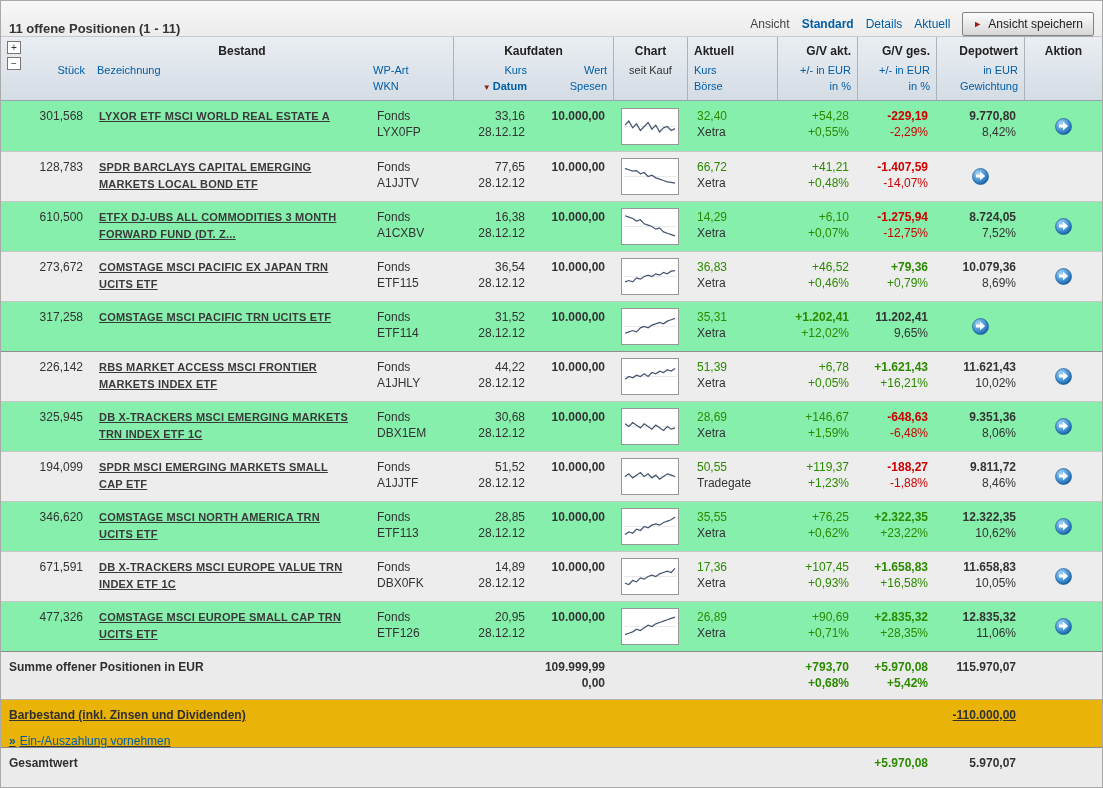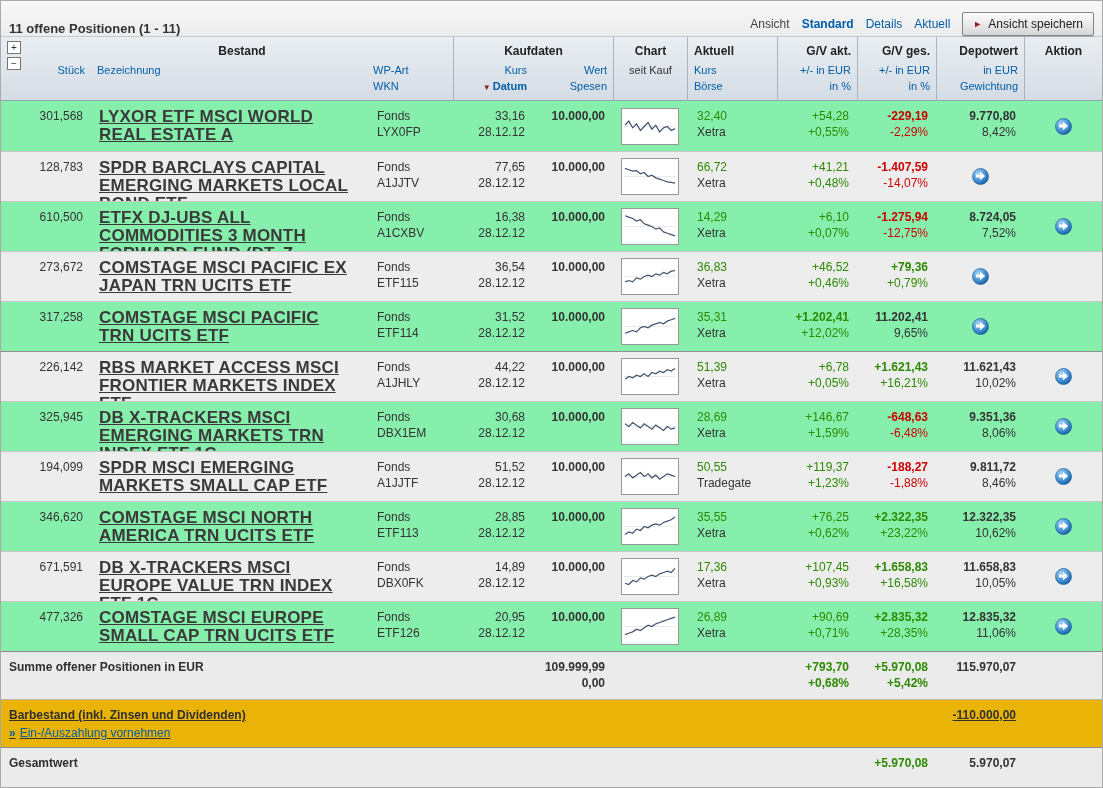--- a/index.html
+++ b/index.html
@@ -45,40 +45,40 @@
 
   
   .row { display:grid; grid-template-columns:var(--cols); height:50px; border-top:1px solid #c8c8c8; background:#86efac; }
   .row:first-child { border-top:none; }
   .row:nth-child(even) { background:#ededed; }
   .row:nth-child(6) { border-top:1px solid #8f8f8f; }
   .cell { padding-top:7px; line-height:16px; overflow:hidden; }
   .cell.right { text-align:right; padding-right:8px; }
   .cell.left  { padding-left:10px; }
   .name-cell { padding:7px 16px 0 8px; }
-  .name-link { color:#3a3a3a; font-weight:bold; text-decoration:underline; font-size:17px; letter-spacing:.2px;
+  .name-link { color:#3a3a3a; font-weight:bold; text-decoration:underline; font-size:11px; letter-spacing:.2px;
                cursor:pointer; line-height:17px; }
   .sub-val { display:block; }
   .bold { font-weight:bold; }
   .pos { color:#2c8a00; }
   .neg { color:#cc0000; }
   .chart-cell { display:flex; align-items:center; justify-content:center; padding-top:0; }
   .chart-thumb { width:58px; height:37px; border:1px solid #979797; background:#fff; display:block; padding:2px; cursor:pointer; }
   .chart-thumb svg { display:block; width:100%; height:100%; }
   .action-cell { display:flex; align-items:center; justify-content:center; padding-top:0; }
   .action-btn { background:none; border:none; cursor:pointer; padding:0; line-height:0; }
 
   
   .frow { display:grid; grid-template-columns:var(--cols); }
   .summe      { height:48px; background:#ebebeb; border-top:1px solid #8a8a8a; }
   .barbestand { height:48px; background:#eab308; border-top:1px solid #b3b3b3;text-decoration:underline; }
   .gesamt     { height:40px; background:#ebebeb; border-top:1px solid #8a8a8a; }
   .flabel { grid-column:1/5; padding:8px 0 0 8px; font-weight:bold; color:#2f2f2f; }
   .fc6 { grid-column:6; } .fc9 { grid-column:9; } .fc10 { grid-column:10; } .fc11 { grid-column:11; }
-  .link-row { margin-top:4px; font-weight:normal; }
+  .link-row { margin-top:12px; font-weight:normal; }
   .blue-link { color:#005ea8; text-decoration:none; cursor:pointer; }
   .arrow { color:#005ea8; font-weight:bold; margin-right:4px; }
 </style>
 </head>
 <body>
 
 <div class="app">
 
   <div class="topbar">
     <div class="title">11 offene Positionen (1 - 11)</div>
@@ -350,20 +350,24 @@
       <span class="sub-val">Xetra</span>
     </div>
     <div class="cell right">
       <span class="sub-val pos">+46,52</span>
       <span class="sub-val pos">+0,46%</span>
     </div>
     <div class="cell right">
       <span class="sub-val bold pos">+79,36</span>
       <span class="sub-val pos">+0,79%</span>
     </div>
+    <div class="cell right">
+      <span class="sub-val bold">10.079,36</span>
+      <span class="sub-val">8,69%</span>
+    </div>
     <div class="cell action-cell">
       <button class="action-btn">
         <svg width="17" height="17" viewBox="0 0 17 17">
           <defs>
             <radialGradient id="ballGrad" cx="35%" cy="30%" r="80%">
               <stop offset="0%" stop-color="#a6d4f7"></stop>
               <stop offset="60%" stop-color="#3f8ed0"></stop>
               <stop offset="100%" stop-color="#12589e"></stop>
             </radialGradient>
           </defs>

